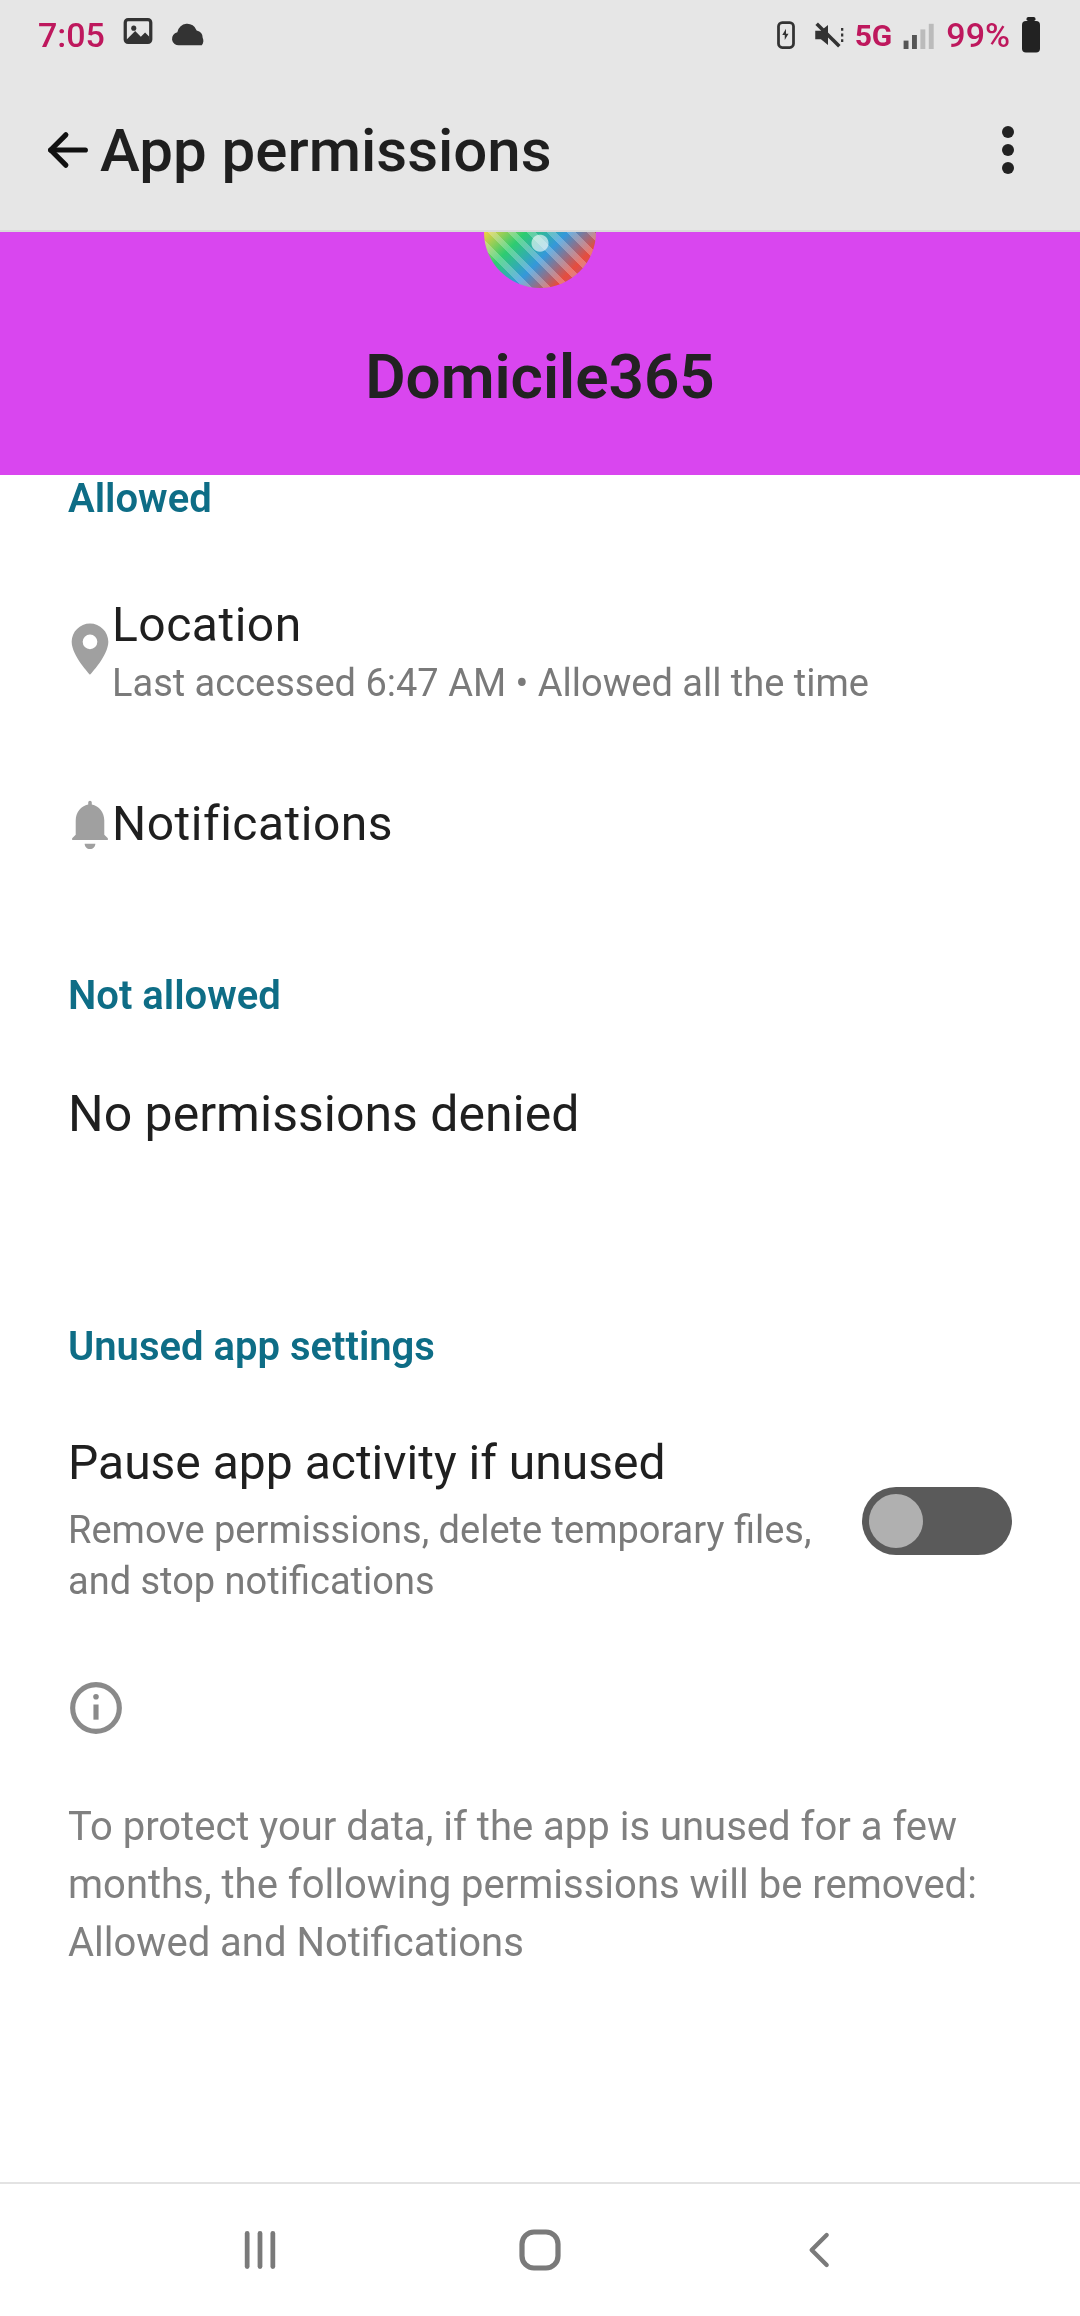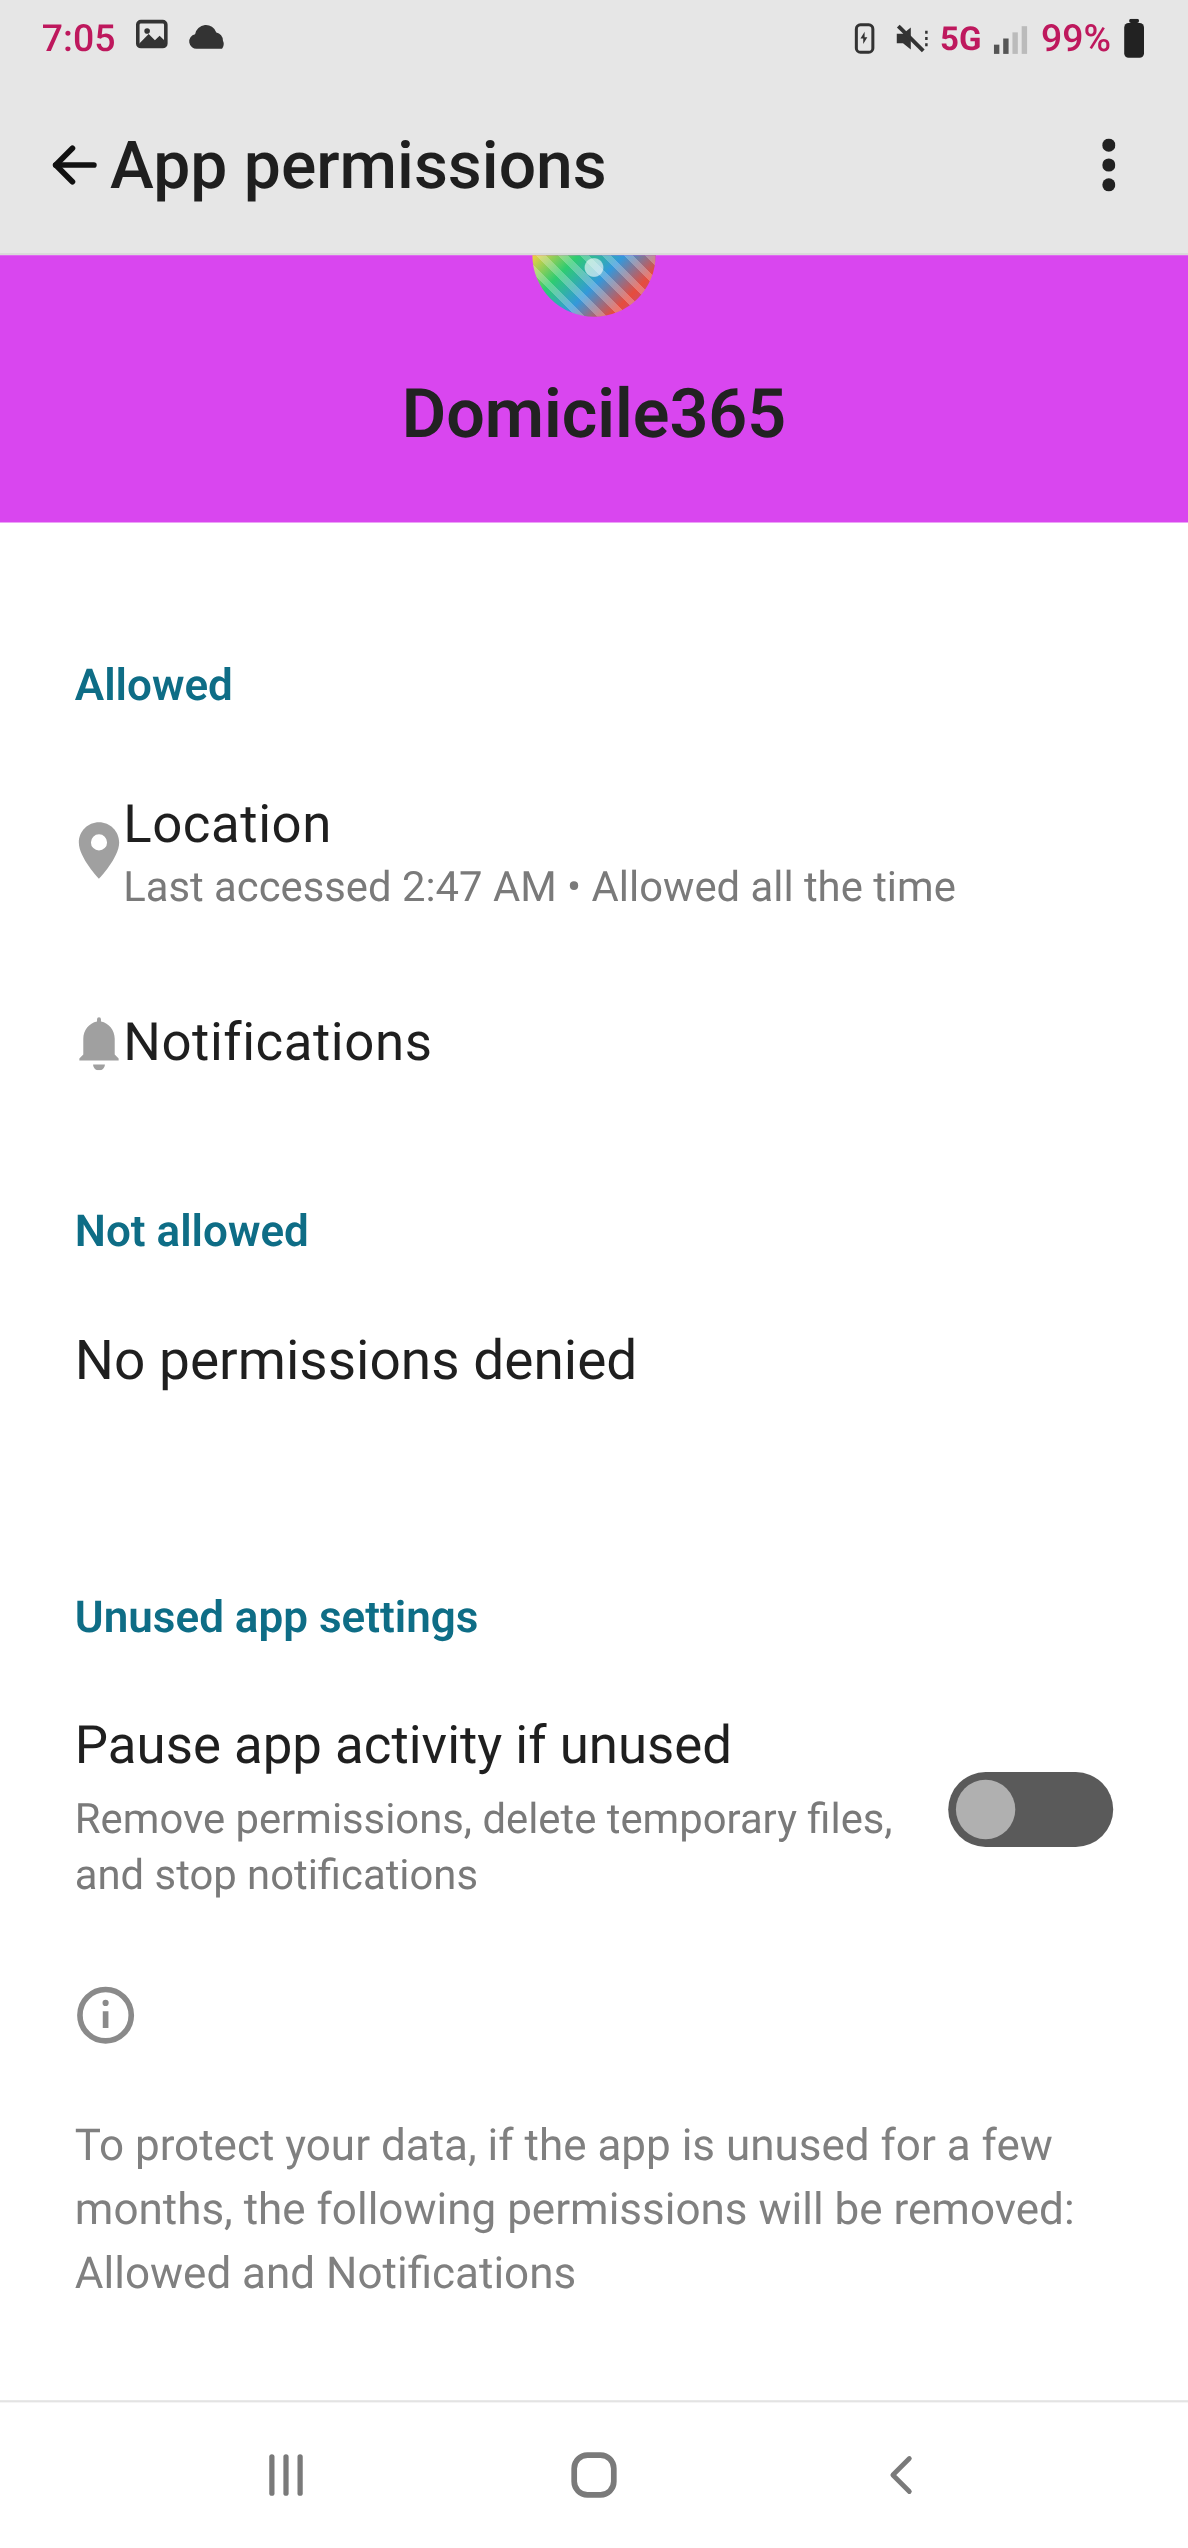--- a/index.html
+++ b/index.html
@@ -94,21 +94,20 @@
       color: #222;
     }
     .content {
       padding: 0 68px;
       background: #fff;
     }
     .section-header {
       font-size: 40px;
       font-weight: 600;
       color: #0e6d86;
-      padding-top: 124px;
     }
     .section-header.unused {
       padding-top: 180px;
     }
     .perm-item {
       display: flex;
       align-items: center;
       padding-top: 74px;
     }
     .perm-icon {
@@ -291,21 +290,21 @@
   <div class="section-header">Allowed</div>
 
   <div class="perm-item">
     <div class="perm-icon">
       <svg width="44" height="56" viewBox="0 0 24 30" fill="#a0a0a0">
           <path d="M12 0C6.5 0 2 4.5 2 10c0 7.5 10 18 10 18s10-10.5 10-18C22 4.5 17.5 0 12 0zm0 14a4 4 0 1 1 0-8 4 4 0 0 1 0 8z"></path>
         </svg>
     </div>
     <div class="perm-texts">
       <div class="perm-title">Location</div>
-      <div class="perm-sub">Last accessed 2:47 AM • Allowed all the time</div>
+      <div class="perm-sub">Last accessed 6:47 AM • Allowed all the time</div>
     </div>
   </div>
 
   <div class="perm-item" style="padding-top:90px;">
     <div class="perm-icon">
       <svg width="44" height="50" viewBox="0 0 24 28" fill="#a0a0a0">
           <path d="M12 28c1.7 0 3-1.3 3-3H9c0 1.7 1.3 3 3 3zm8-8V12c0-4.4-2.9-8.1-7-8.9V2a1 1 0 1 0-2 0v1.1C6.9 3.9 4 7.6 4 12v8l-2 2v1h20v-1l-2-2z"></path>
         </svg>
     </div>
     <div class="perm-texts">

